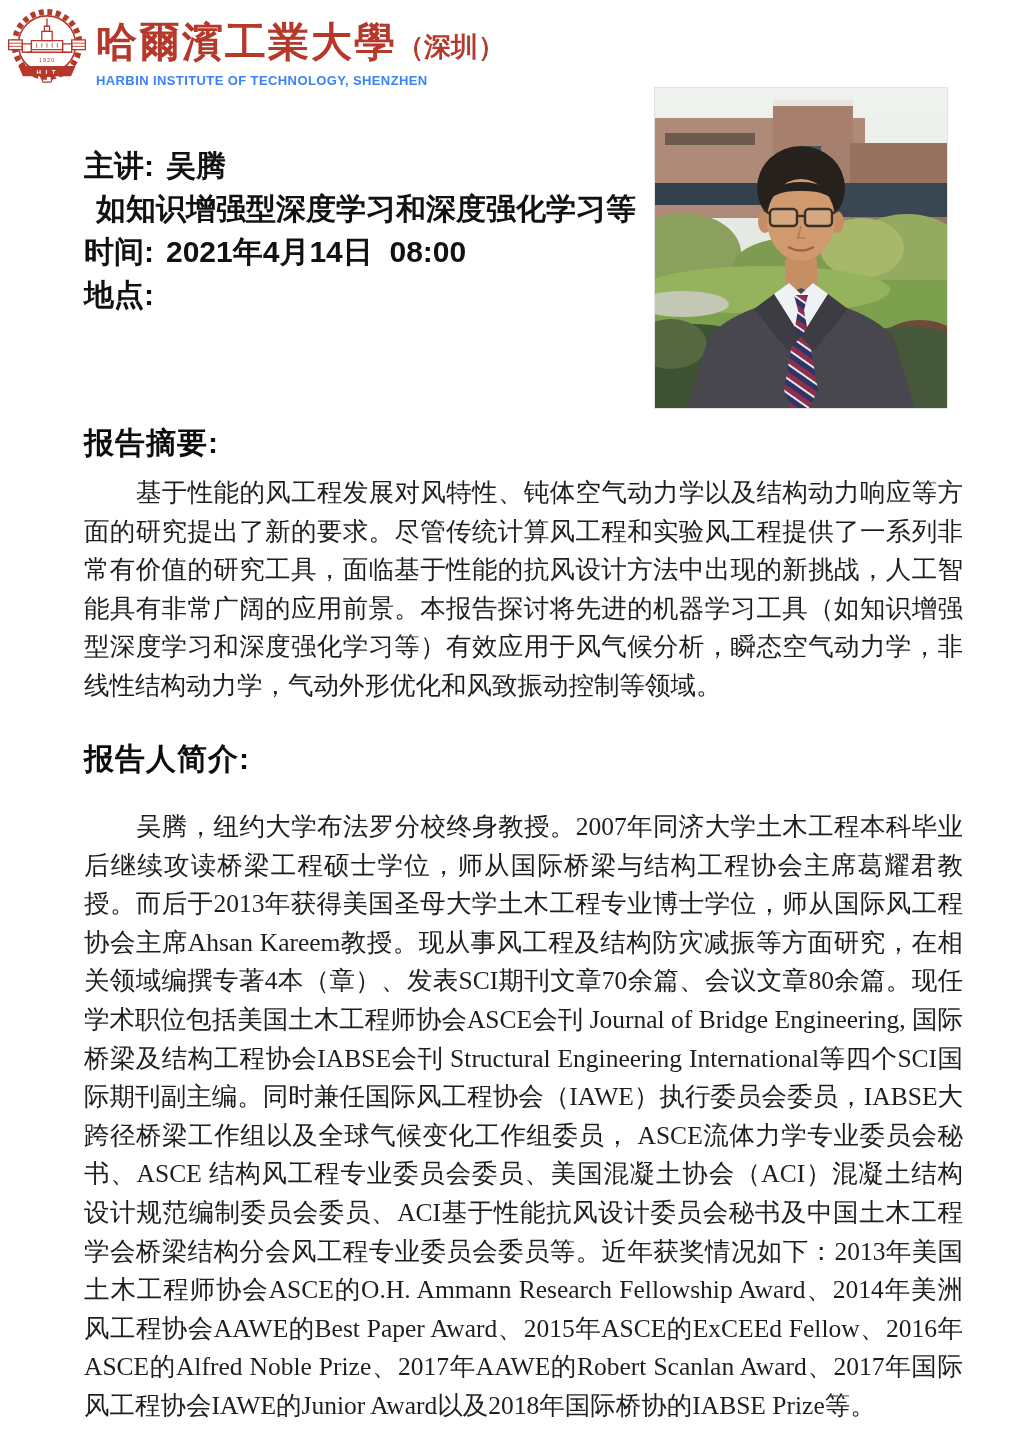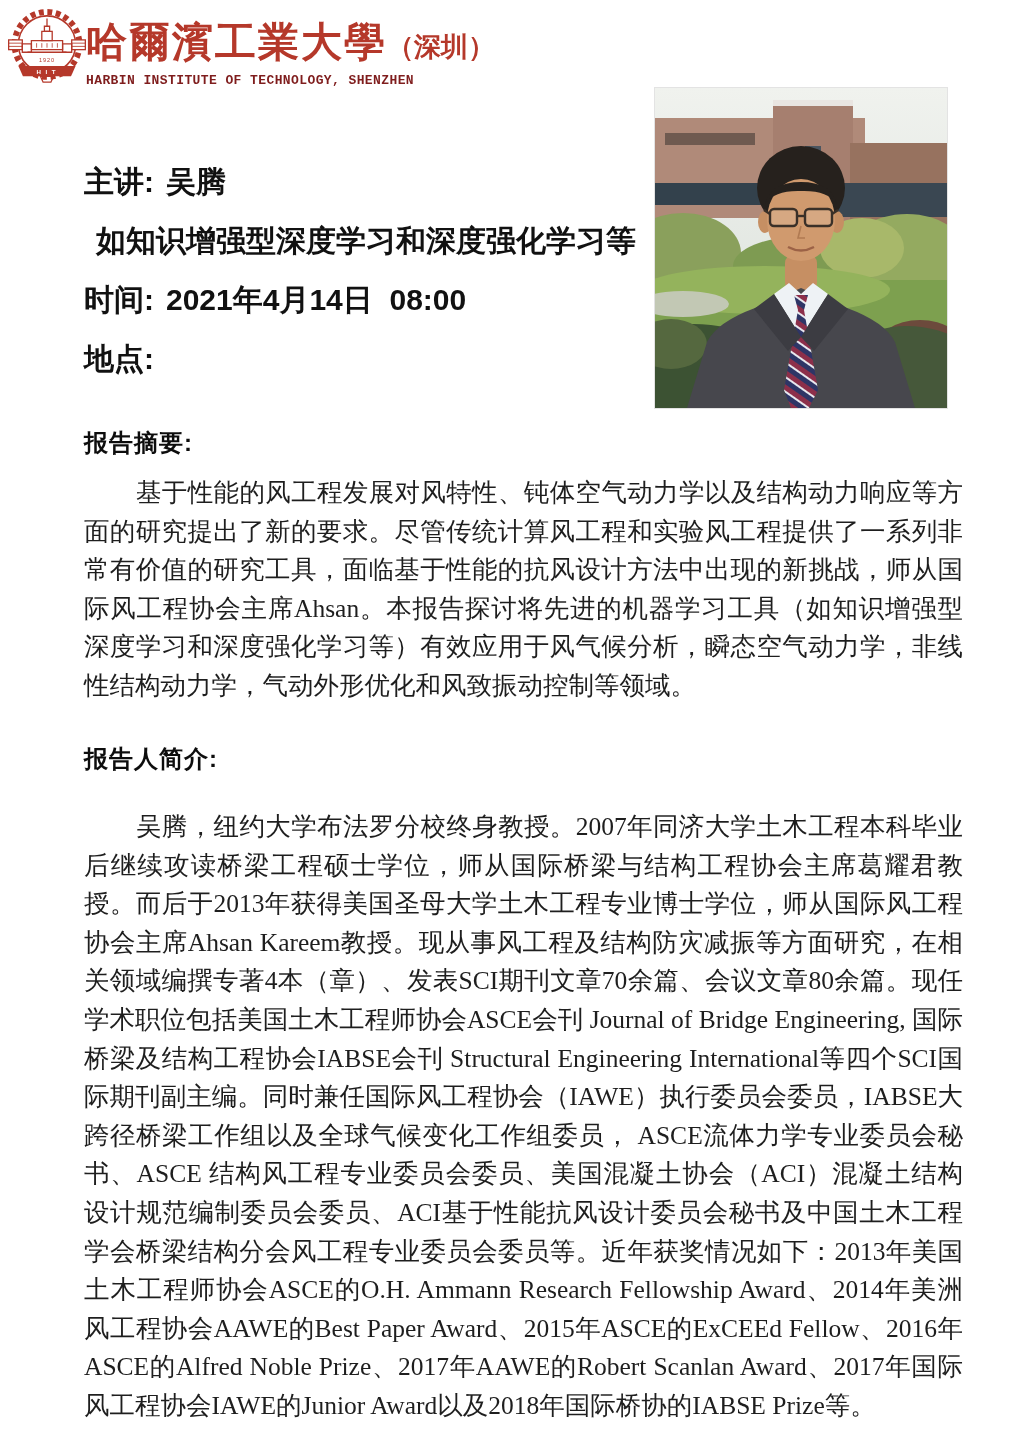--- a/index.html
+++ b/index.html
@@ -15,77 +15,77 @@
   }
 
   
   .uni-header {
     position: absolute;
     top: 8px; left: 8px;
     display: flex;
     align-items: flex-start;
   }
   .logo-svg { width: 78px; height: 82px; display: block; }
-  .title-block { padding-top: 12px; }
+  .title-block { margin-left: 10px; padding-top: 12px; }
   .cn-title {
     font-family: "Liberation Serif", serif;
     font-weight: 700;
     font-size: 41px;
     line-height: 44px;
     color: #b5382a;
     letter-spacing: 2px;
     white-space: nowrap;
   }
   .cn-title .suffix {
     font-size: 27px;
     font-weight: 700;
     letter-spacing: 0;
   }
   .en-title {
     margin-top: 4px;
-    font-family: Liberation Mono, monospace;
+    font-family: Liberation Sans, sans-serif;
     font-weight: 700;
     font-size: 13px;
     letter-spacing: 0.4px;
-    color: #7f1d1d;
+    color: #3b82f6;
     white-space: nowrap;
   }
 
   
   .info-block {
     position: absolute;
     left: 84px; top: 144px;
     width: 580px;
     font-family: "Liberation Sans", sans-serif;
     font-weight: 700;
     font-size: 30px;
     line-height: 43px;
     color: #111111;
   }
-  .info-row { display: flex; white-space: nowrap; margin-top: 16px; }
+  .info-row { display: flex; white-space: nowrap; }
   .info-label { flex: 0 0 auto; }
   .info-value { margin-left: 12px; white-space: pre-wrap; }
 
   
   .photo-frame {
     position: absolute;
     left: 655px; top: 88px;
     width: 292px; height: 320px;
     outline: 1px solid #e3e3e3;
     overflow: hidden;
   }
   .photo-frame svg { display: block; }
 
   
   .sec-heading {
     position: absolute;
     left: 84px;
     font-family: "Liberation Sans", sans-serif;
     font-weight: 700;
-    font-size: 24px;
+    font-size: 30px;
     line-height: 40px;
     color: #0d0d0d;
     letter-spacing: 1px;
   }
   .h-abstract { top: 423px; }
   .h-bio { top: 739px; }
 
   
   .body-para {
     position: absolute;
@@ -223,18 +223,18 @@
 
       <path d="M139,207 L153,207 L149,222 L143,222 Z" fill="url(#ts)"></path>
       <path d="M143,222 L149,222 L163,302 L154,320 L136,320 L129,302 Z" fill="url(#ts)"></path>
 
       <path d="M119,206 L146,249 L133,263 L99,221 Z" fill="#3c3c42"></path>
       <path d="M173,206 L146,249 L159,263 L193,221 Z" fill="#3c3c42"></path>
     </svg>
   </div>
 
   <div class="sec-heading h-abstract">报告摘要:</div>
-  <p class="body-para p-abstract">基于性能的风工程发展对风特性、钝体空气动力学以及结构动力响应等方面的研究提出了新的要求。尽管传统计算风工程和实验风工程提供了一系列非常有价值的研究工具，面临基于性能的抗风设计方法中出现的新挑战，师从国际风工程协会主席Ahsan。本报告探讨将先进的机器学习工具（如知识增强型深度学习和深度强化学习等）有效应用于风气候分析，瞬态空气动力学，非线性结构动力学，气动外形优化和风致振动控制等领域。</p>
+  <p class="body-para p-abstract">基于性能的风工程发展对风特性、钝体空气动力学以及结构动力响应等方面的研究提出了新的要求。尽管传统计算风工程和实验风工程提供了一系列非常有价值的研究工具，面临基于性能的抗风设计方法中出现的新挑战，人工智能具有非常广阔的应用前景。本报告探讨将先进的机器学习工具（如知识增强型深度学习和深度强化学习等）有效应用于风气候分析，瞬态空气动力学，非线性结构动力学，气动外形优化和风致振动控制等领域。</p>
 
   <div class="sec-heading h-bio">报告人简介:</div>
   <p class="body-para p-bio">吴腾，纽约大学布法罗分校终身教授。2007年同济大学土木工程本科毕业后继续攻读桥梁工程硕士学位，师从国际桥梁与结构工程协会主席葛耀君教授。而后于2013年获得美国圣母大学土木工程专业博士学位，师从国际风工程协会主席Ahsan Kareem教授。现从事风工程及结构防灾减振等方面研究，在相关领域编撰专著4本（章）、发表SCI期刊文章70余篇、会议文章80余篇。现任学术职位包括美国土木工程师协会ASCE会刊 Journal of Bridge Engineering, 国际桥梁及结构工程协会IABSE会刊 Structural Engineering International等四个SCI国际期刊副主编。同时兼任国际风工程协会（IAWE）执行委员会委员，IABSE大跨径桥梁工作组以及全球气候变化工作组委员， ASCE流体力学专业委员会秘书、ASCE 结构风工程专业委员会委员、美国混凝土协会（ACI）混凝土结构设计规范编制委员会委员、ACI基于性能抗风设计委员会秘书及中国土木工程学会桥梁结构分会风工程专业委员会委员等。近年获奖情况如下：2013年美国土木工程师协会ASCE的O.H. Ammann Research Fellowship Award、2014年美洲风工程协会AAWE的Best Paper Award、2015年ASCE的ExCEEd Fellow、2016年ASCE的Alfred Noble Prize、2017年AAWE的Robert Scanlan Award、2017年国际风工程协会IAWE的Junior Award以及2018年国际桥协的IABSE Prize等。</p>
 
 </div>
 
 </body></html>

